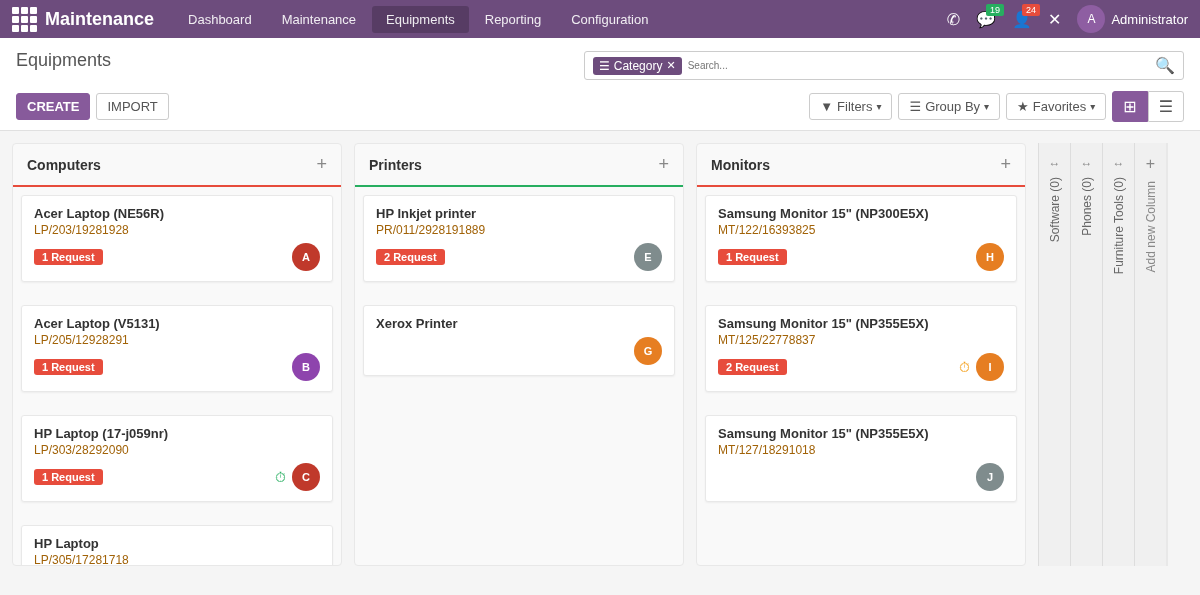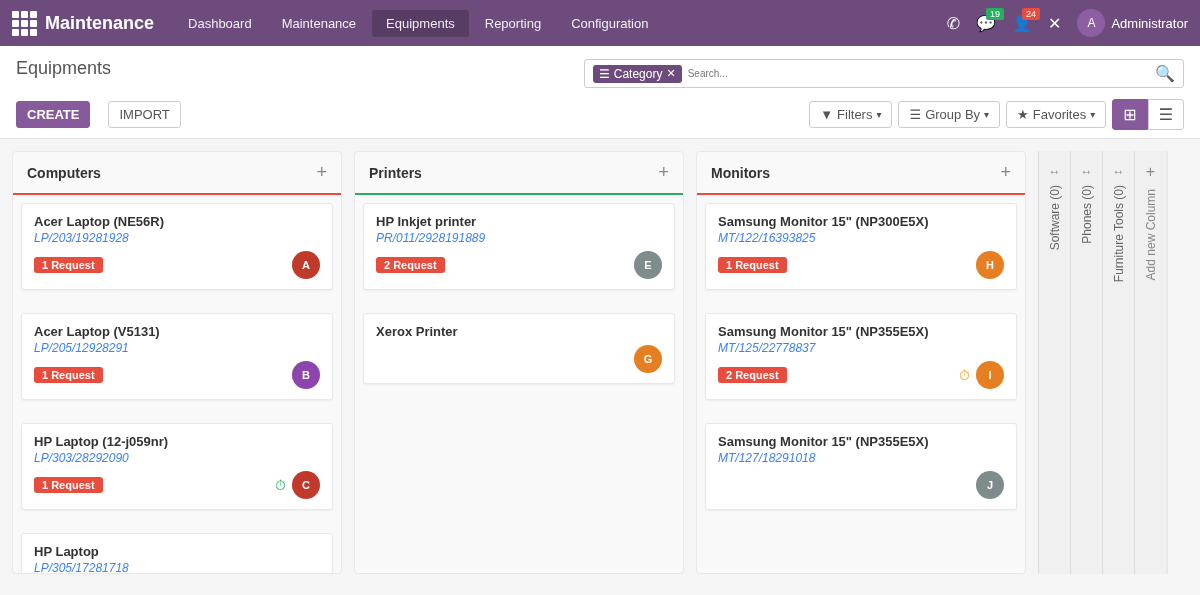--- a/index.html
+++ b/index.html
@@ -4,21 +4,21 @@
   <style>
     * { box-sizing: border-box; margin: 0; padding: 0; }
     body { font-family: 'Segoe UI', Arial, sans-serif; font-size: 13px; background: #f5f5f5; color: #333; height: 595px; overflow: hidden; }
 
     
     .topnav {
       background: #6d4c7d;
       color: white;
       display: flex;
       align-items: center;
-      height: 46px;
+      height: 38px;
       padding: 0 12px;
       gap: 4px;
     }
     .topnav-logo {
       display: flex; align-items: center; gap: 8px; margin-right: 16px;
     }
     .topnav-logo-icon {
       display: grid; grid-template-columns: repeat(3,7px); grid-template-rows: repeat(3,7px); gap: 2px;
     }
     .topnav-logo-icon span {
@@ -108,21 +108,21 @@
     .col-add-btn { color: #888; cursor: pointer; font-size: 18px; font-weight: normal; }
 
     .kanban-cards { padding: 8px; display: flex; flex-direction: column; gap: 23px; overflow-y: auto; }
 
     .kanban-card {
       background: white; border-radius: 3px; padding: 10px 12px;
       border: 1px solid #e8e8e8; cursor: pointer;
       box-shadow: 0 1px 2px rgba(0,0,0,0.05);
     }
     .card-title { font-weight: 600; font-size: 13px; color: #333; margin-bottom: 2px; }
-    .card-subtitle { font-size: 12px; color: #3b82f6; margin-bottom: 6px; font-style: italic; }
+    .card-subtitle { font-size: 12px; color: #a16207; margin-bottom: 6px; }
     .card-footer { display: flex; align-items: center; justify-content: space-between; margin-top: 6px; }
     .request-badge {
       background: #e74c3c; color: white; border-radius: 3px;
       padding: 2px 8px; font-size: 11px; font-weight: 600;
     }
     .card-icons { display: flex; align-items: center; gap: 6px; }
     .card-clock { color: #888; font-size: 14px; }
     .card-clock.orange { color: #f39c12; }
     .card-clock.green { color: #27ae60; }
     .avatar-circle {
@@ -214,21 +214,21 @@
       <div class="search-filter-tag">
         <span class="filter-icon">☰</span>
         <span>Category</span>
         <span class="close-tag">✕</span>
       </div>
       <input class="search-input" type="text" placeholder="Search..." style="">
       <span class="search-magnifier">🔍</span>
     </div>
   </div>
   <div style="display:flex; justify-content:space-between; align-items:center; padding-bottom:8px;">
-    <div style="display:flex;gap:18px;">
+    <div style="display:flex;gap:6px;">
       <button class="toolbar-btn" style="background:#875a9b;color:white;border-color:#875a9b;font-weight:bold;">
         <span>CREATE</span>
       </button>
       <button class="toolbar-btn">
         <span>IMPORT</span>
       </button>
     </div>
     <div style="display:flex; gap:6px; align-items:center;">
       <button class="toolbar-btn">
         <span>▼</span>
@@ -277,21 +277,21 @@
       <div class="card-subtitle">LP/205/12928291</div>
       <div class="card-footer">
         <span class="request-badge">1 Request</span>
         <div class="card-icons" style="margin-left:auto;">
 
           <div class="avatar-circle av2">B</div>
         </div>
       </div>
     </div>
         <div class="kanban-card">
-      <div class="card-title">HP Laptop (12-j059nr)</div>
+      <div class="card-title">HP Laptop (17-j059nr)</div>
       <div class="card-subtitle">LP/303/28292090</div>
       <div class="card-footer">
         <span class="request-badge">1 Request</span>
         <div class="card-icons" style="margin-left:auto;">
           <span class="card-clock green">⏱</span>
           <div class="avatar-circle av1">C</div>
         </div>
       </div>
     </div>
         <div class="kanban-card">

